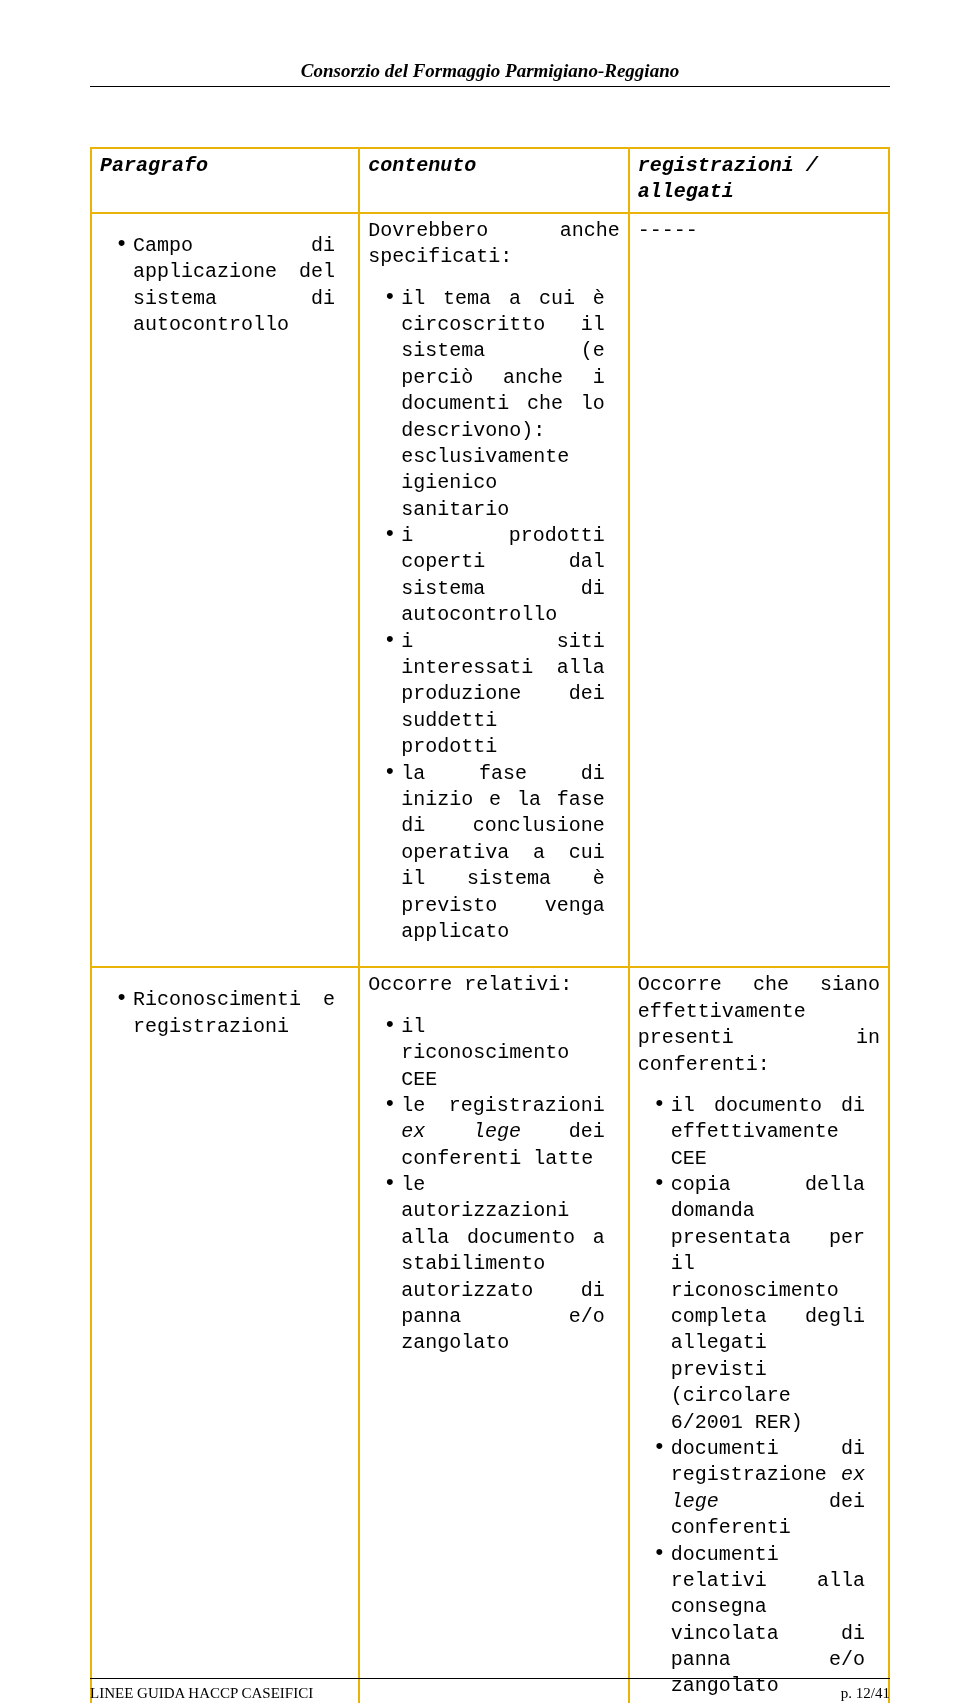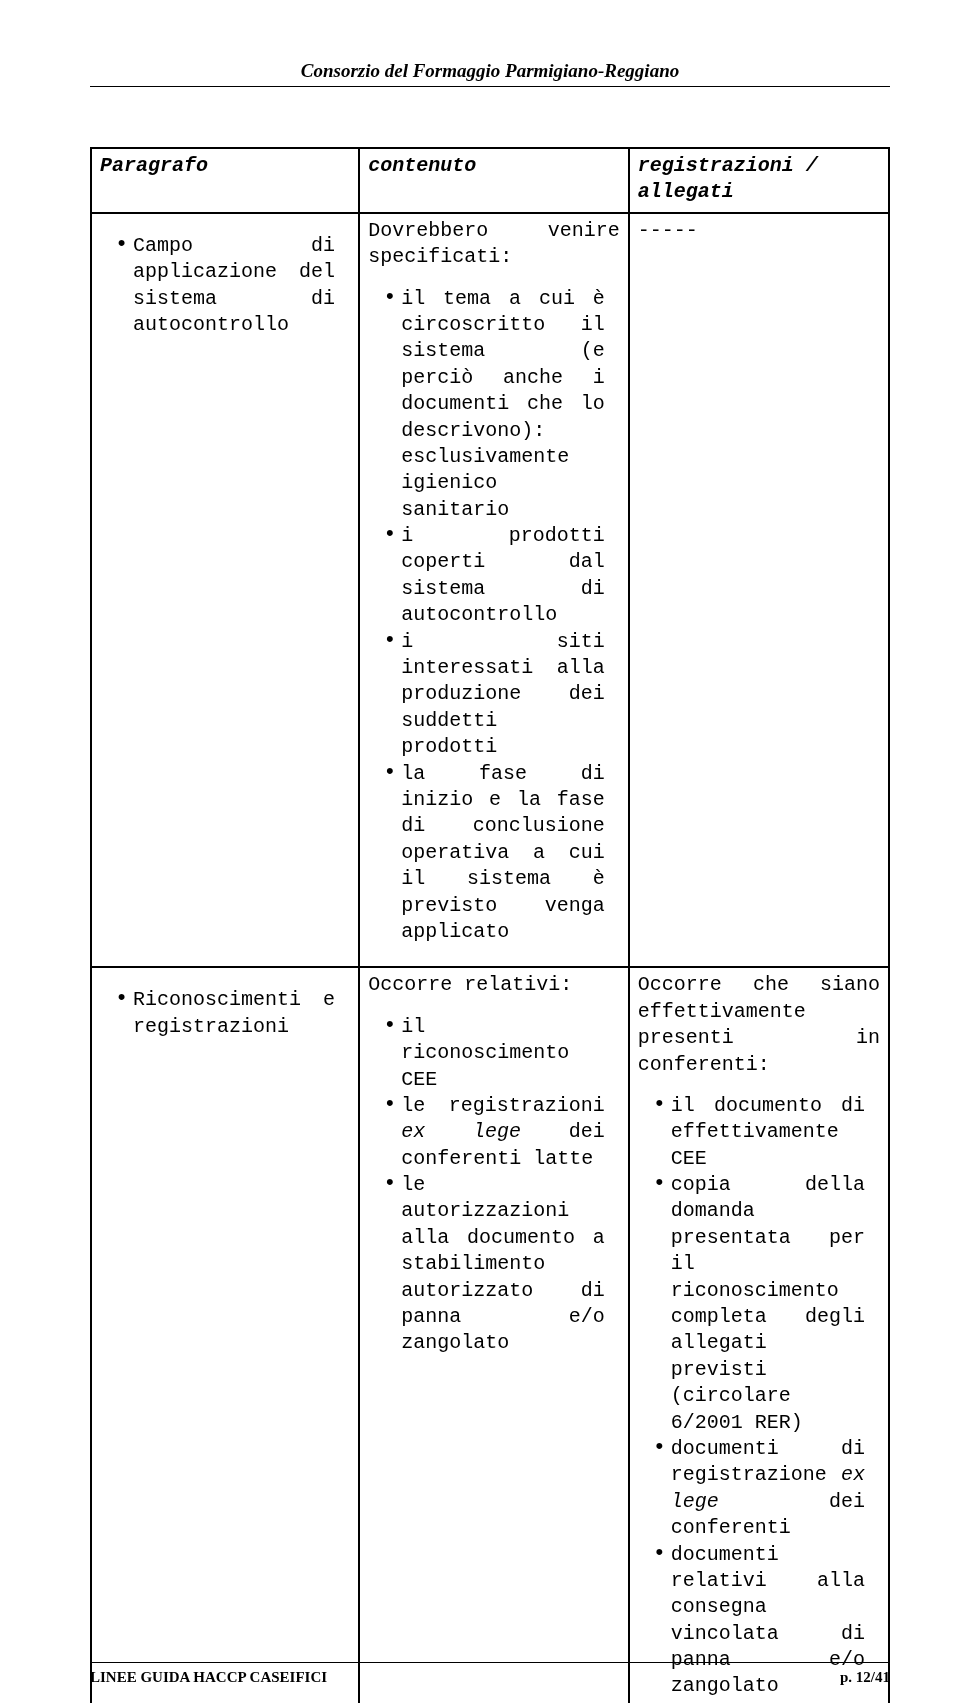--- a/index.html
+++ b/index.html
@@ -27,21 +27,21 @@
     border: none;
     border-top: 1.5px solid #000;
     margin: 0 0 60px 0;
   }
   table.main {
     border-collapse: collapse;
     width: 100%;
     table-layout: fixed;
   }
   table.main td, table.main th {
-    border: 2px solid #000000;
+    border: 2px solid #eab308;
     vertical-align: top;
     padding: 4px 8px 6px 8px;
     font-size: 20px;
     line-height: 1.32;
   }
   table.main th {
     font-family: "Courier New", Courier, monospace;
     font-style: italic;
     font-weight: bold;
     text-align: left;
@@ -79,23 +79,22 @@
   }
   .footer-rule {
     border: none;
     border-top: 1.5px solid #000;
     margin: 0;
   }
   .footer {
     position: absolute;
     left: 90px;
     right: 70px;
-    bottom: 60px;
+    bottom: 44px;
     font-size: 15px;
-    font-weight: bold;
   }
   .footer-row {
     display: flex;
     justify-content: space-between;
     margin-top: 6px;
   }
 </style>
 </head>
 <body>
 
@@ -116,21 +115,21 @@
       <th>registrazioni / allegati</th>
     </tr>
 
     <tr>
       <td class="mono">
         <ul class="bullets">
           <li class="just">Campo di applicazione del sistema di autocontrollo</li>
         </ul>
       </td>
       <td class="mono">
-        <div class="just">Dovrebbero venire specificati:</div>
+        <div class="just">Dovrebbero anche specificati:</div>
         <ul class="bullets">
           <li class="just">il tema a cui è circoscritto il sistema (e perciò anche i documenti che lo descrivono): esclusivamente igienico sanitario</li>
           <li class="just">i prodotti coperti dal sistema di autocontrollo</li>
           <li class="just">i siti interessati alla produzione dei suddetti prodotti</li>
           <li class="just">la fase di inizio e la fase di conclusione operativa a cui il sistema è previsto venga applicato</li>
         </ul>
       </td>
       <td class="mono">
         <div>-----</div>
       </td>

